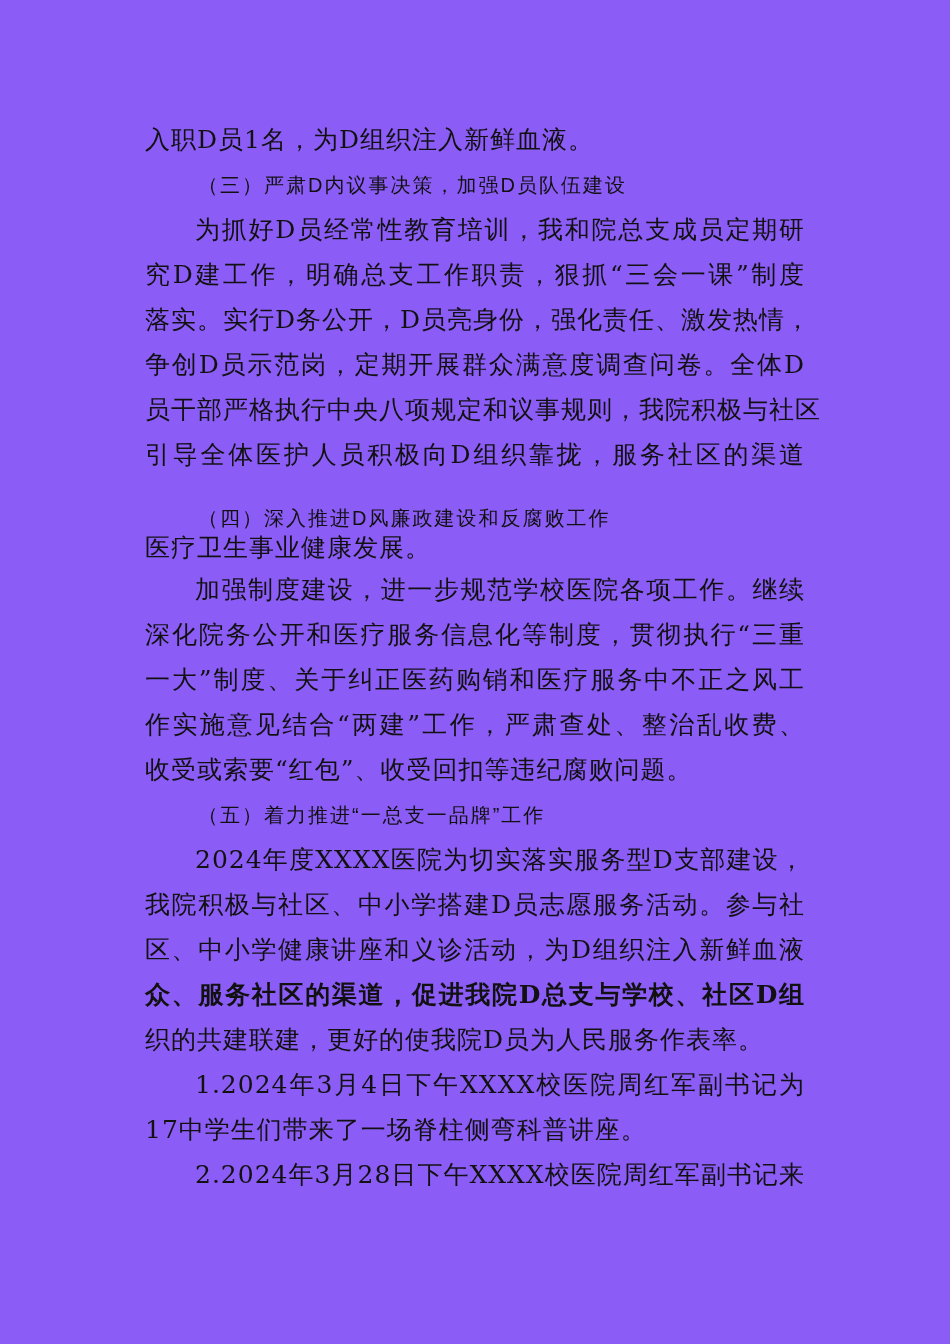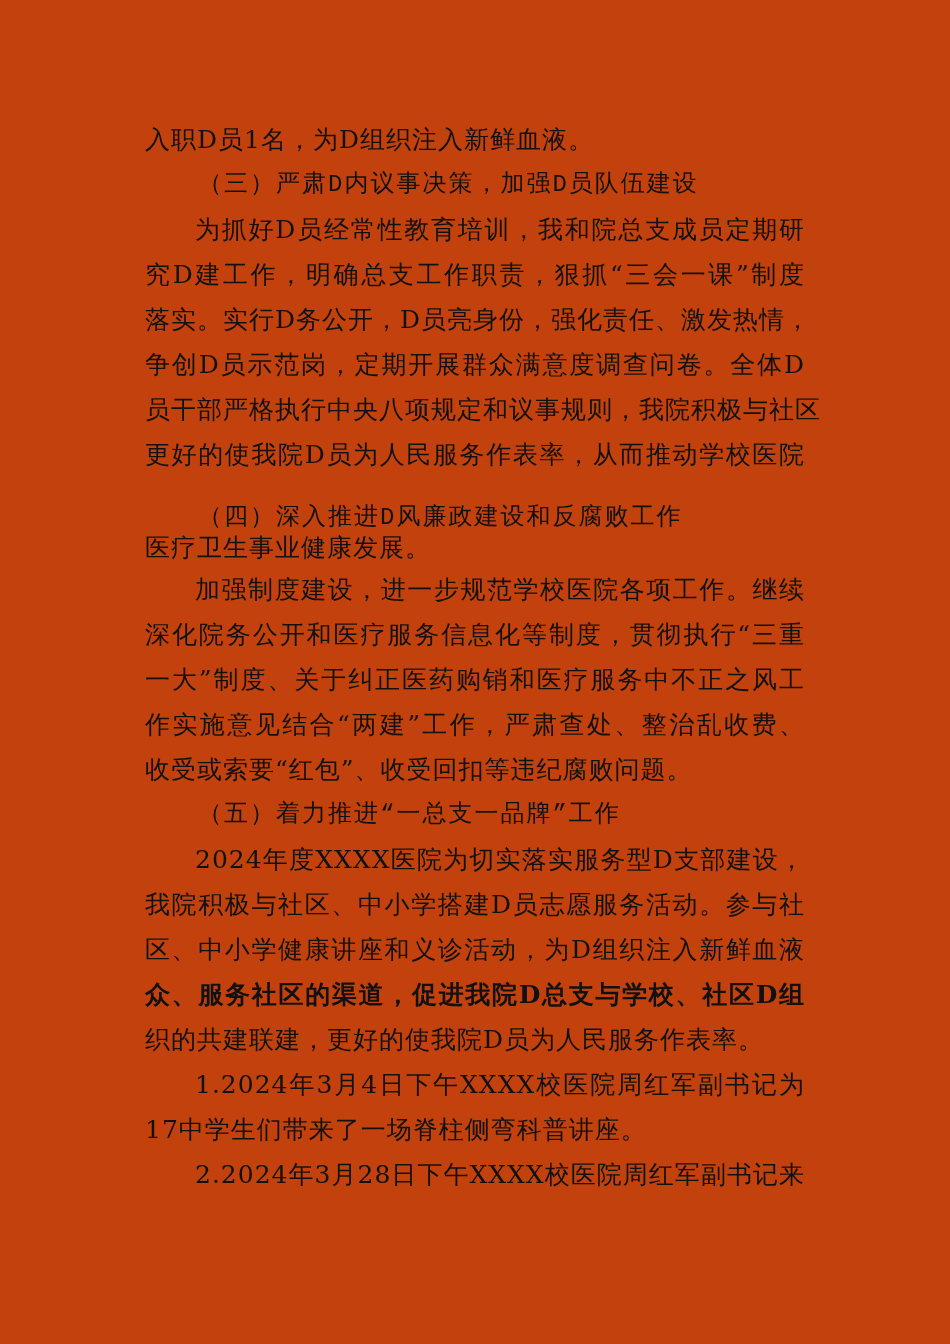--- a/index.html
+++ b/index.html
@@ -14,21 +14,21 @@
     overflow: hidden;
     font-family: "DejaVu Serif", "Liberation Serif", serif;
     color: #111111;
   }
   .page {
     position: absolute;
     left: 0;
     top: 0;
     width: 950px;
     height: 1344px;
-    background: #c2410c;
+    background: #8b5cf6;
   }
   .line {
     position: absolute;
     left: 145px;
     width: 660px;
     height: 44px;
     font-size: 25px;
     line-height: 44px;
     white-space: nowrap;
     text-align: justify;
@@ -39,37 +39,37 @@
     text-align-last: left;
   }
   .line.indent {
     left: 195px;
     width: 610px;
   }
   .line.heading {
     left: 198px;
     width: auto;
     text-align-last: left;
-    font-family: Liberation Mono, monospace;
-    font-size: 24px;
+    font-family: Liberation Sans, sans-serif;
+    font-size: 20px;
     letter-spacing: 2px;
   }
 </style>
 </head>
 <body>
 
 <div class="page">
   <div class="line last" style="top:118px;">入职D员1名，为D组织注入新鲜血液。</div>
   <div class="line heading" style="top:163px;">（三）严肃D内议事决策，加强D员队伍建设</div>
   <div class="line indent" style="top:208px;">为抓好D员经常性教育培训，我和院总支成员定期研</div>
   <div class="line" style="top:253px;">究D建工作，明确总支工作职责，狠抓“三会一课”制度</div>
   <div class="line" style="top:298px;">落实。实行D务公开，D员亮身份，强化责任、激发热情，</div>
   <div class="line" style="top:343px;">争创D员示范岗，定期开展群众满意度调查问卷。全体D</div>
   <div class="line" style="top:388px;">员干部严格执行中央八项规定和议事规则，我院积极与社区</div>
-  <div class="line" style="top:433px;">更好的使我院D员为人民服务作表率，从而推动学校医院</div>
+  <div class="line" style="top:433px;">引导全体医护人员积极向D组织靠拢，服务社区的渠道</div>
   <div class="line last" style="top:478px;margin-top:48px;">医疗卫生事业健康发展。</div>
   <div class="line heading" style="top:496px;">（四）深入推进D风廉政建设和反腐败工作</div>
   <div class="line indent" style="top:568px;">加强制度建设，进一步规范学校医院各项工作。继续</div>
   <div class="line" style="top:613px;">深化院务公开和医疗服务信息化等制度，贯彻执行“三重</div>
   <div class="line" style="top:658px;">一大”制度、关于纠正医药购销和医疗服务中不正之风工</div>
   <div class="line" style="top:703px;">作实施意见结合“两建”工作，严肃查处、整治乱收费、</div>
   <div class="line last" style="top:748px;">收受或索要“红包”、收受回扣等违纪腐败问题。</div>
   <div class="line heading" style="top:793px;">（五）着力推进“一总支一品牌”工作</div>
   <div class="line indent" style="top:838px;">2024年度XXXX医院为切实落实服务型D支部建设，</div>
   <div class="line" style="top:883px;">我院积极与社区、中小学搭建D员志愿服务活动。参与社</div>

